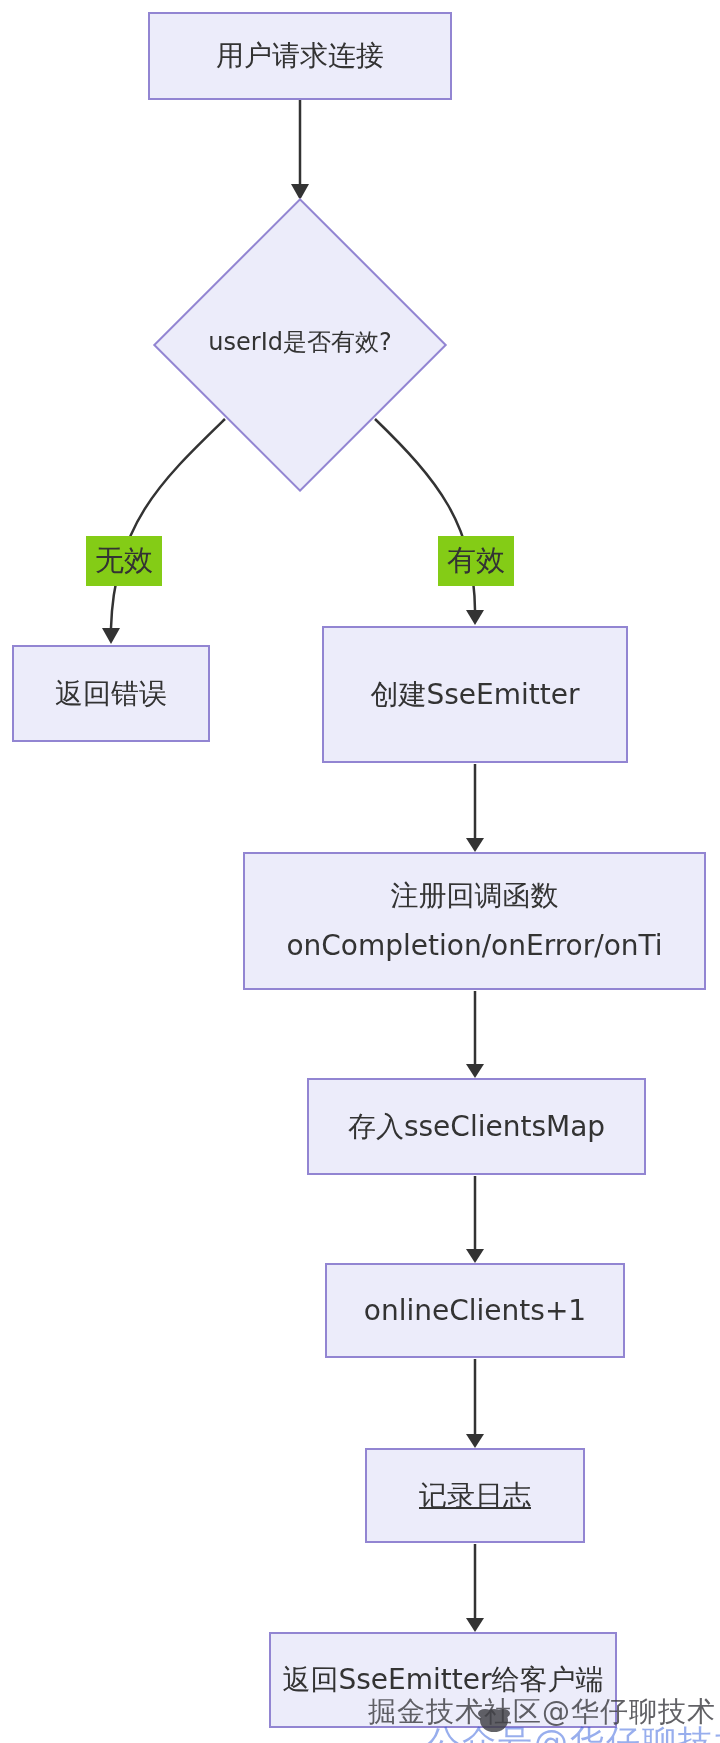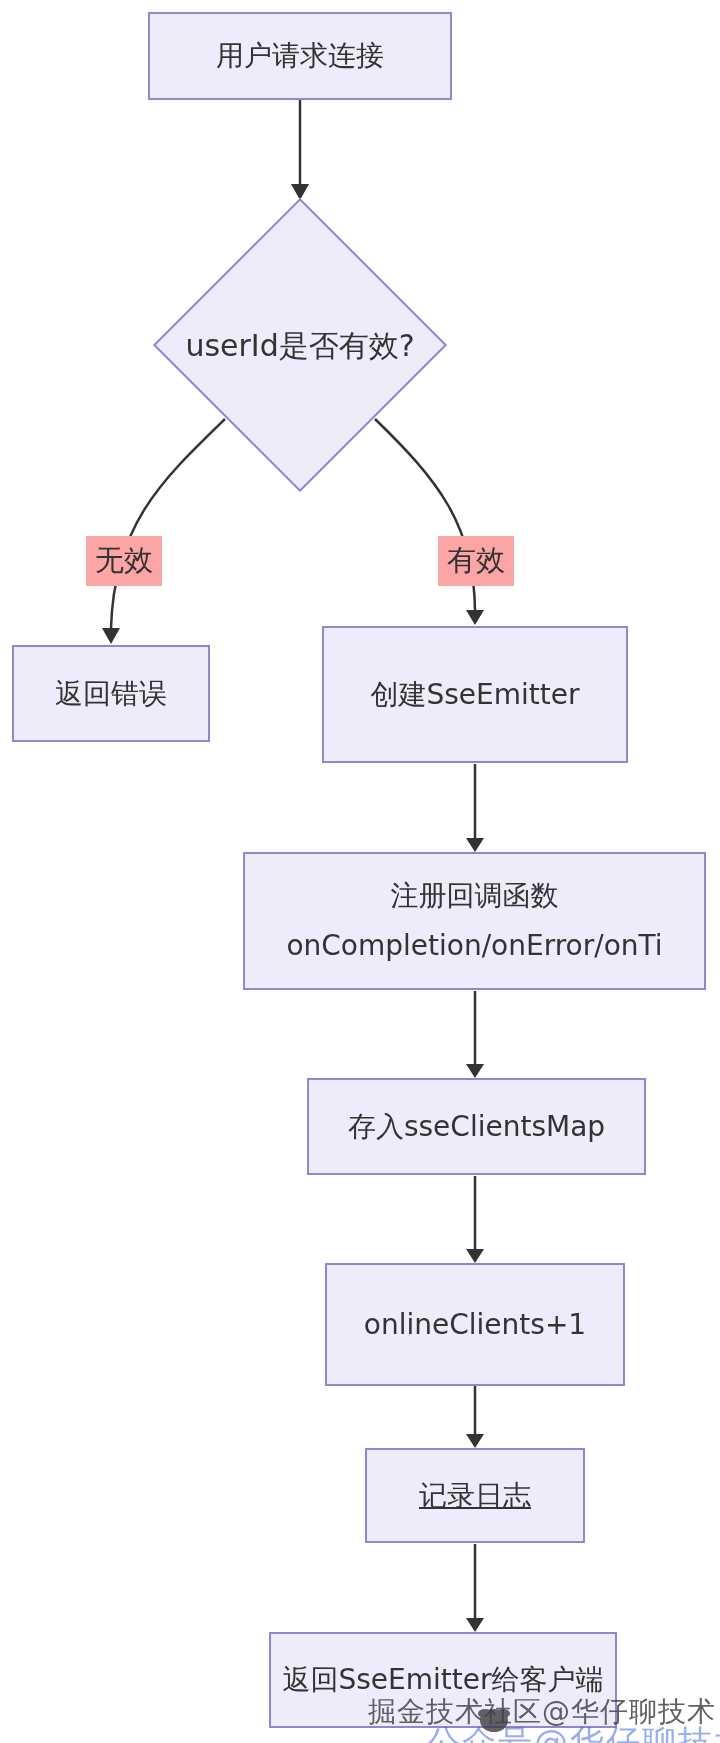--- a/index.html
+++ b/index.html
@@ -17,25 +17,25 @@
     text-align:center;font-size:28px;color:#333;line-height:46px;
   }
   .diamond-shape{
     position:absolute;z-index:2;box-sizing:border-box;
     width:208px;height:208px;left:196px;top:241px;
     transform:rotate(45deg);
     background:#ececfa;border:2px solid #9285d2;
   }
   .diamond-label{
     position:absolute;z-index:3;left:150px;top:326px;width:300px;
-    text-align:center;font-size:30px;color:#333;
+    text-align:center;font-size:24px;color:#333;
   }
   .edge-label{
     position:absolute;z-index:3;
-    background:#fca5a5;padding:5px 9px;
+    background:#84cc16;padding:5px 9px;
     font-size:29px;color:#333;
   }
   .watermark{position:absolute;z-index:5;left:368px;top:1693px;width:340px;height:48px;}
   .wm-primary{
     position:absolute;left:0;top:0;white-space:nowrap;
     font-size:28px;color:#3f3f44;opacity:.82;letter-spacing:1px;
   }
   .wm-ghost{
     position:absolute;left:58px;top:27px;white-space:nowrap;
     font-size:34px;color:#1d4ed8;opacity:.45;letter-spacing:2px;
@@ -44,21 +44,21 @@
     position:absolute;left:112px;top:16px;width:28px;height:23px;
     background:#3c3c42;border-radius:50%;opacity:.8;
     box-shadow:-9px -7px 0 -7px #3c3c42, 9px -7px 0 -7px #3c3c42;
   }
   
   #n-user-request {left:148px;top:12px;  width:304px;height:88px;}
   #n-return-error {left:12px; top:645px; width:198px;height:97px;}
   #n-create      {left:322px;top:626px; width:306px;height:137px;line-height:50px;}
   #n-register    {left:243px;top:852px; width:463px;height:138px;line-height:50px;}
   #n-store       {left:307px;top:1078px;width:339px;height:97px;}
-  #n-online      {left:325px;top:1263px;width:300px;height:123px;}
+  #n-online      {left:325px;top:1263px;width:300px;height:95px;}
   #n-log         {left:365px;top:1448px;width:220px;height:95px;text-decoration:underline;}
   #n-return      {left:269px;top:1632px;width:348px;height:96px;}
 </style>
 </head>
 <body>
 
 <svg id="edge-layer" width="720" height="1743" viewBox="0 0 720 1743">
   <g stroke="#333333" stroke-width="2.5" fill="none">
     <path d="M300,100 L300,184"></path>
     <path d="M225,419 C162,480 114,525 111,628"></path>

